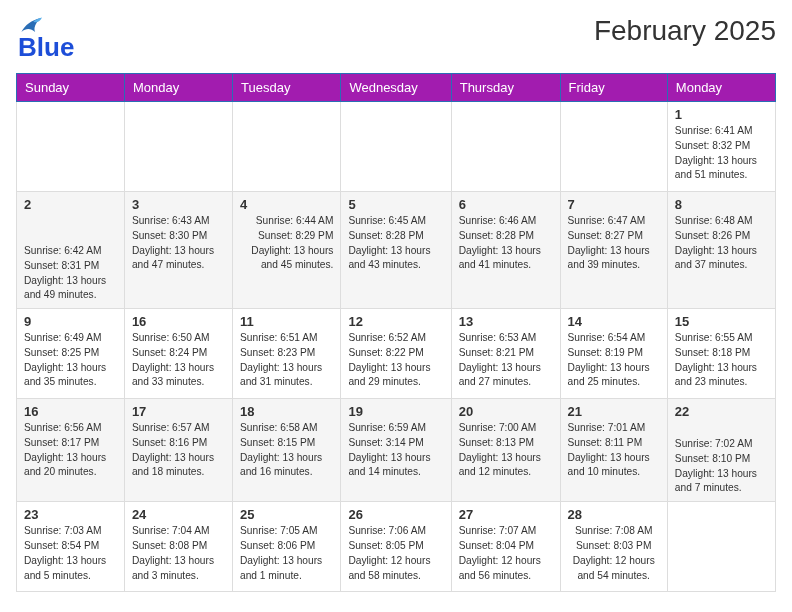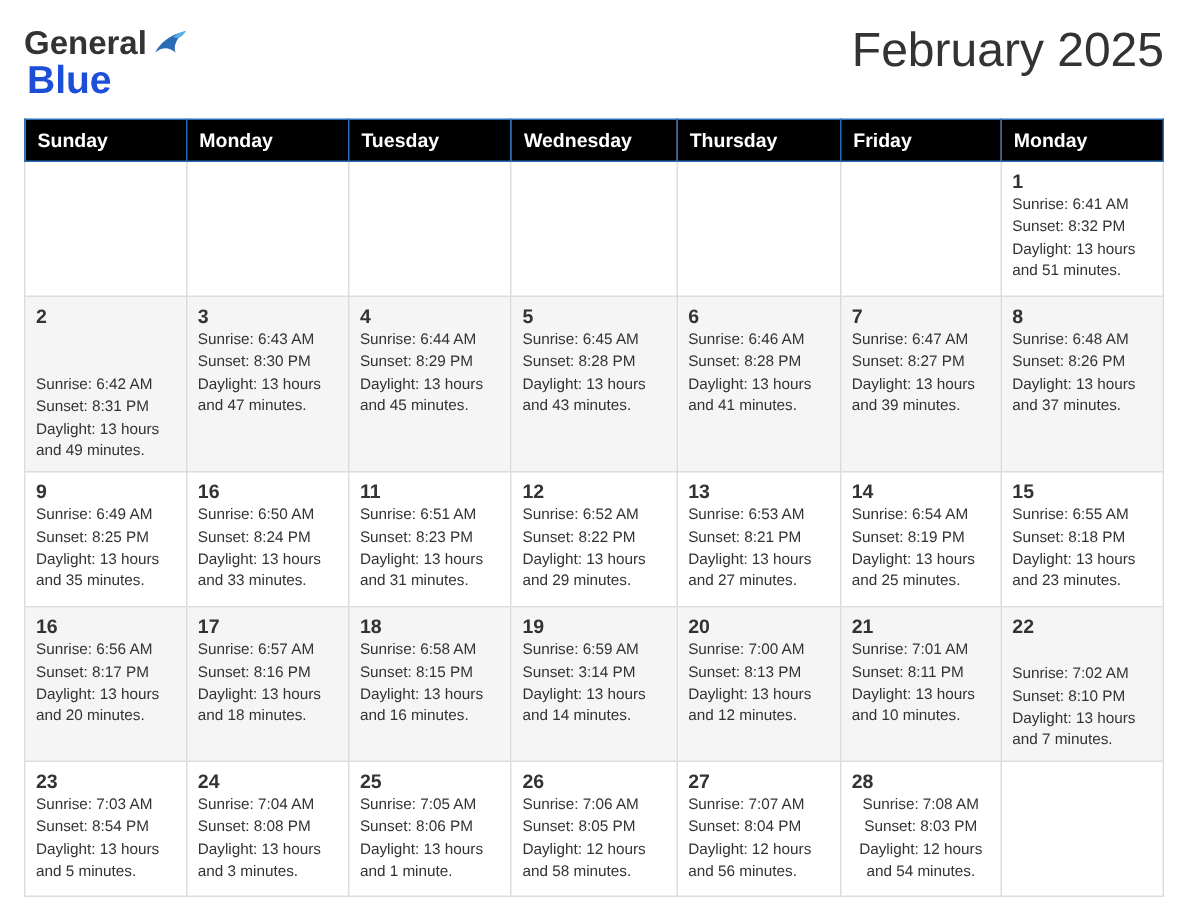--- a/index.html
+++ b/index.html
@@ -31,40 +31,40 @@
     .logo-general { color: #333; }
     .logo-icon {
       width: 24px;
       height: 20px;
       margin-left: 2px;
     }
     .title-area {
       text-align: right;
     }
     .month-title {
-      font-size: 32px;
+      font-size: 28px;
       font-weight: normal;
       color: #333;
       line-height: 1.1;
     }
     .location-subtitle {
       font-size: 15px;
       color: #555;
       margin-top: 2px;
     }
     .calendar-table {
       width: 100%;
       border-collapse: collapse;
       border: 1px solid #ccc;
     }
     .calendar-table th {
-      background-color: #000000;
+      background-color: #a21caf;
       color: #fff;
       font-size: 13px;
-      font-weight: bold;
+      font-weight: normal;
       padding: 6px 8px;
       text-align: left;
       border: 1px solid #2a6db5;
     }
     .calendar-table td {
       width: 113px;
       height: 90px;
       vertical-align: top;
       padding: 5px 7px;
       border: 1px solid #ddd;
@@ -92,21 +92,20 @@
     .empty-cell {
       background: #fff !important;
     }
   </style>
 </head>
 <body>
 
 <div class="header">
   <div class="logo-area">
     <div class="logo-text">
-      <span class="logo-general">General</span>
       <svg class="logo-icon" viewBox="0 0 28 22" xmlns="http://www.w3.org/2000/svg">
         <path d="M4 18 C8 10, 16 4, 26 2 C20 8, 18 14, 20 18 C15 14, 10 13, 4 18Z" fill="#2a6db5"></path>
         <path d="M18 6 C22 2, 28 1, 28 1 C26 5, 22 8, 18 6Z" fill="#5aaee8"></path>
       </svg>
     </div>
     <div style="font-size:26px; font-weight:bold; color:#1d4ed8; margin-top:-4px; margin-left:2px;">Blue</div>
   </div>
   <div class="title-area">
     <div class="month-title">February 2025</div>
   </div>
@@ -150,21 +149,21 @@
         </td>
         <td>
           <span class="day-num">3</span>
           <div class="day-info" style="white-space: pre-line;">Sunrise: 6:43 AM
 Sunset: 8:30 PM
 Daylight: 13 hours
 and 47 minutes.</div>
         </td>
         <td>
           <span class="day-num">4</span>
-          <div class="day-info" style="white-space: pre-line;">Sunrise: 6:44 AM
+          <div class="day-info" style="white-space: pre-line; text-align: right;">Sunrise: 6:44 AM
 Sunset: 8:29 PM
 Daylight: 13 hours
 and 45 minutes.</div>
         </td>
         <td>
           <span class="day-num">5</span>
           <div class="day-info" style="white-space: pre-line;">Sunrise: 6:45 AM
 Sunset: 8:28 PM
 Daylight: 13 hours
 and 43 minutes.</div>

